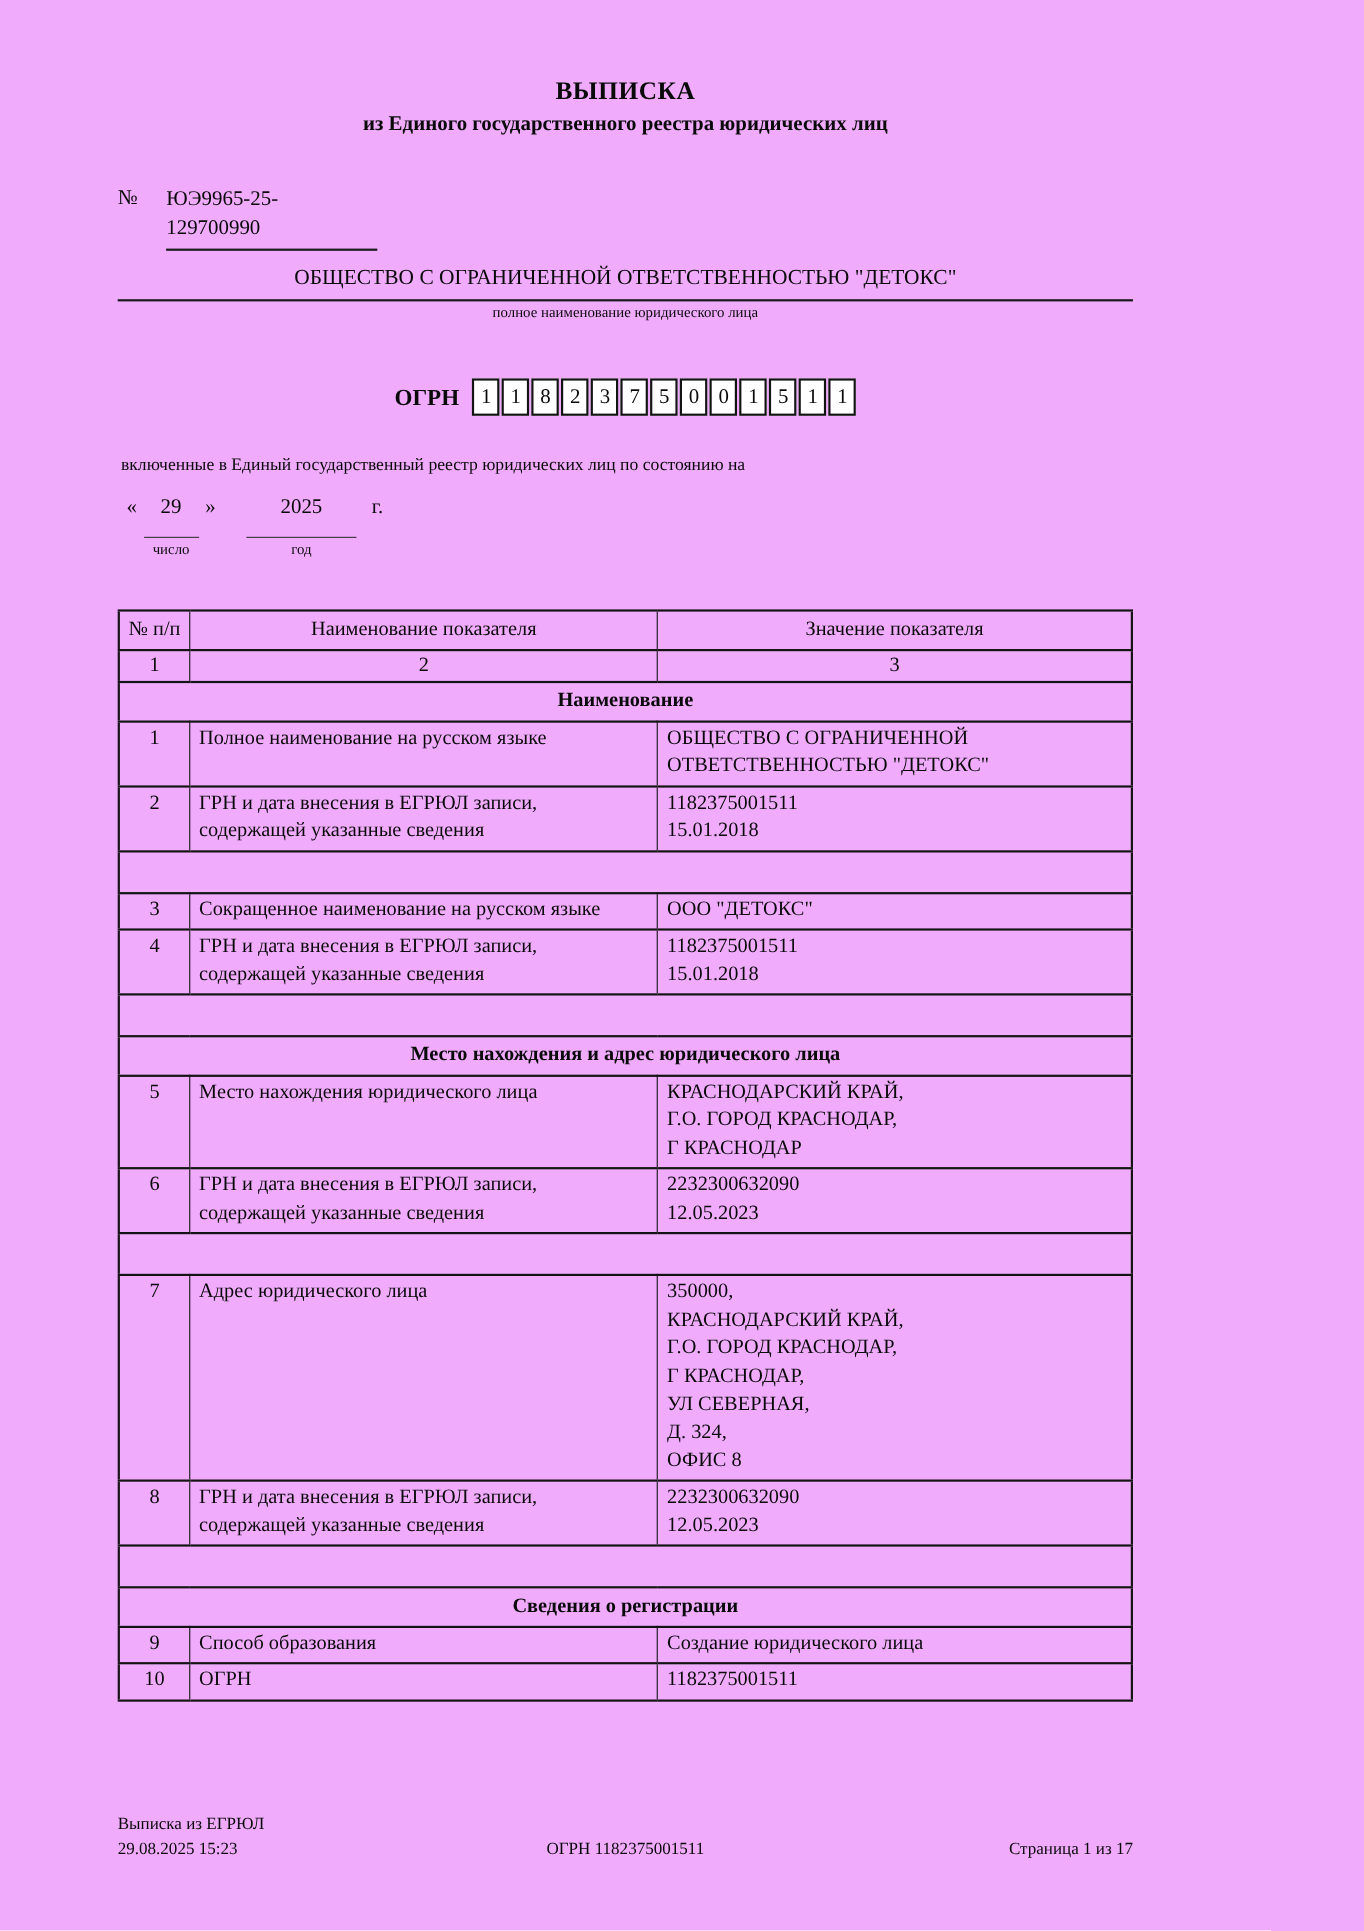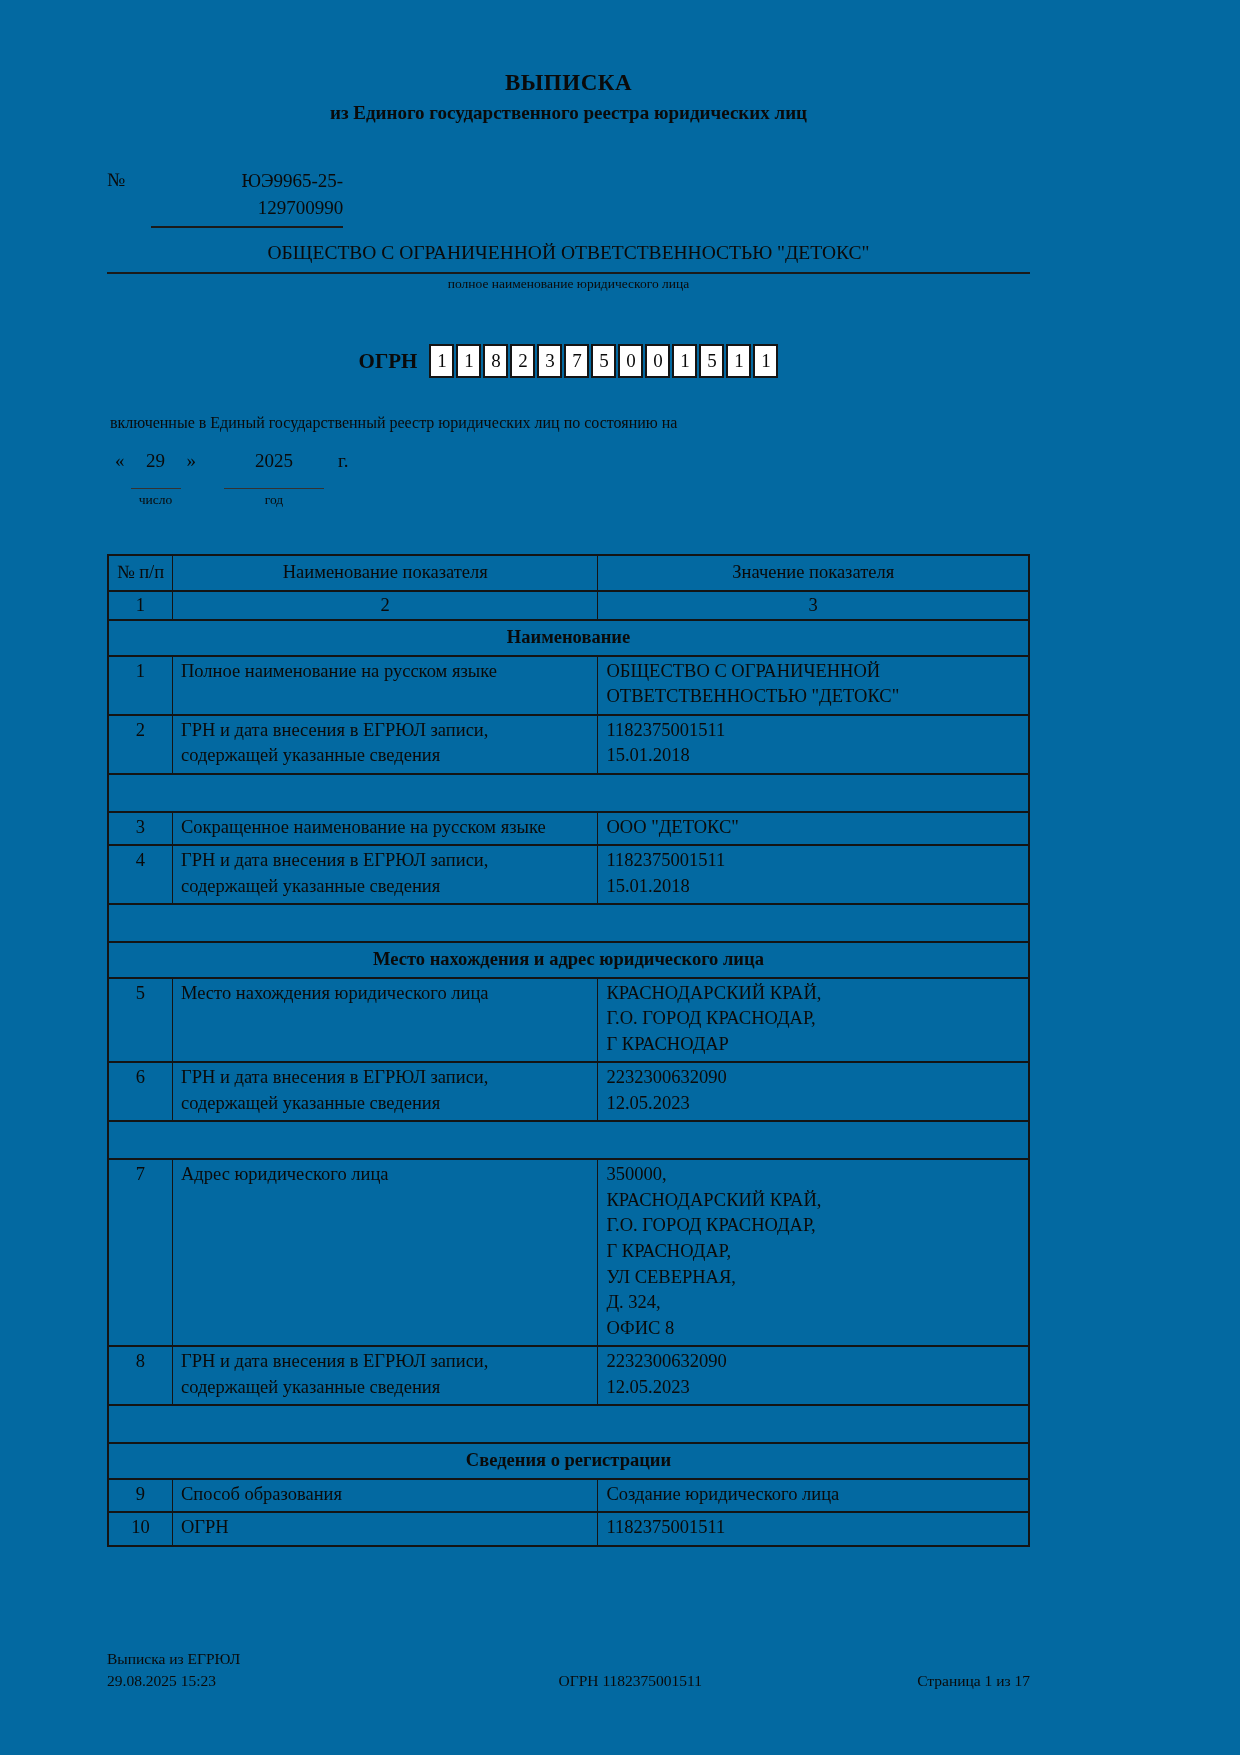--- a/index.html
+++ b/index.html
@@ -1,35 +1,35 @@
 <!DOCTYPE html>
 <html><head>
 <meta charset="utf-8">
 <style>
   * { margin:0; padding:0; box-sizing:border-box; }
   html,body { background:#ffffff; }
   .page {
-    position:relative; width:1240px; height:1755px; background:#0369a1; color:#0a0a0a;
+    position:relative; width:1240px; height:1755px; background:#f0abfc; color:#0a0a0a;
     font-family:"Liberation Serif","DejaVu Serif",serif; overflow:hidden;
   }
   .content { position:absolute; left:107px; top:0; width:923px; }
 
   .title { text-align:center; font-weight:bold; font-size:23px; padding-top:70px; letter-spacing:0.5px; }
   .subtitle { text-align:center; font-weight:bold; font-size:19px; margin-top:6px; }
 
   .meta-row { display:flex; justify-content:space-between; margin-top:44px; }
   .date-block { width:208px; }
   .date-value { padding-left:55px; font-size:19px; }
   .date-block .u-line { border-bottom:2px solid #4d4d4d; margin-top:14px; }
   .small-label { font-size:13.5px; margin-top:3px; }
   .date-block .small-label { padding-left:8px; }
 
   .number-block { display:flex; align-items:flex-start; gap:26px; }
   .no-sign { font-size:19px; padding-top:1px; }
-  .number-value { width:192px; text-align:right; font-size:19px; line-height:1.4;
+  .number-value { width:192px; text-align:left; font-size:19px; line-height:1.4;
                   border-bottom:2px solid #1a1a1a; padding-bottom:5px; }
 
   .intro { margin-top:34px; font-size:19px; padding-left:3px; }
 
   .company-name { text-align:center; font-size:19.5px; margin-top:14px;
                   padding-bottom:8px; border-bottom:2px solid #1a1a1a; }
   .company-label { text-align:center; font-size:13.5px; margin-top:2px; }
 
   .ogrn-row { display:flex; justify-content:center; align-items:center; gap:12px; margin-top:52px; }
   .ogrn-label { font-weight:bold; font-size:21px; }
@@ -61,21 +61,21 @@
   tr.section td { font-weight:bold; text-align:center; padding:4px 6px; }
   tr.spacer td { height:38px; }
   td.cell-num { text-align:center; vertical-align:top; padding:2px 4px 4px; }
   td.cell-name { vertical-align:top; padding:2px 8px 4px; }
   td.cell-value { vertical-align:top; padding:2px 8px 4px; white-space:pre-line; }
   col.c-num { width:7%; } col.c-name { width:46.2%; } col.c-value { width:46.8%; }
 
   .footer { position:absolute; left:107px; top:1648px; width:923px;
             display:flex; align-items:flex-end; font-size:15.5px; line-height:1.45;gap:28px; }
   .footer-left { width:300px; }
-  .footer-center { flex:1; text-align:right; }
+  .footer-center { flex:1; text-align:center; }
   .footer-right { width:300px; text-align:right; }
 </style>
 </head>
 <body>
 
 <div class="page">
   <div class="content">
 
     <div class="title">ВЫПИСКА</div>
     <div class="subtitle">из Единого государственного реестра юридических лиц</div>

